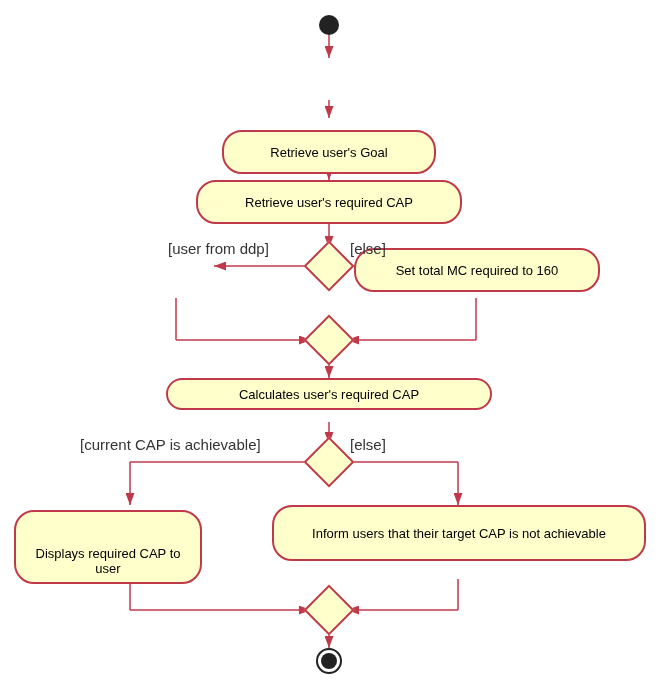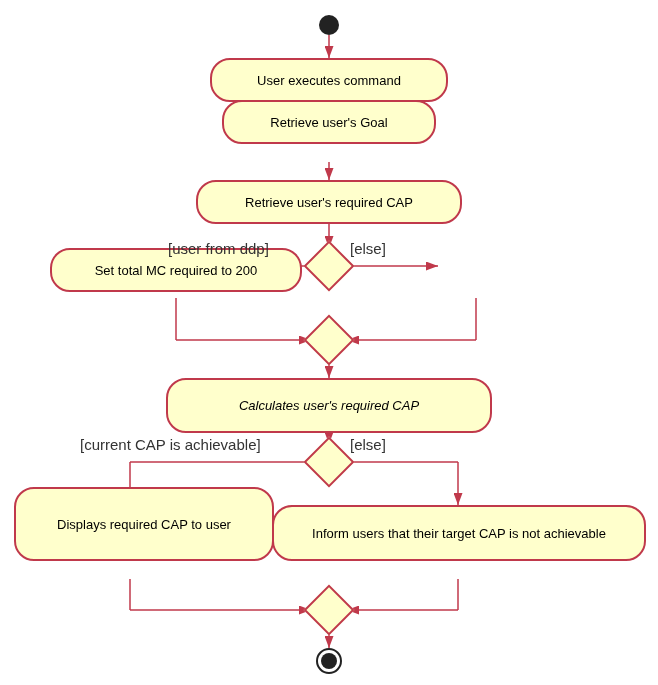--- a/index.html
+++ b/index.html
@@ -117,48 +117,45 @@
     <line x1="130" y1="610" x2="311" y2="610" stroke="#c0394b" stroke-width="1.5" marker-end="url(#arrowhead)"></line>
 
     <line x1="458" y1="579" x2="458" y2="610" stroke="#c0394b" stroke-width="1.5"></line>
     <line x1="458" y1="610" x2="347" y2="610" stroke="#c0394b" stroke-width="1.5" marker-end="url(#arrowhead)"></line>
 
     <line x1="329" y1="628" x2="329" y2="648" stroke="#c0394b" stroke-width="1.5" marker-end="url(#arrowhead)"></line>
   </svg>
 
   <div class="circle-start" style="left: 319px; top: 15px;"></div>
 
-  <div class="node-box" style="left: 210px; top: 58px; width: 238px; height: 44px;">
-    <span>User executes command</span>
-  </div>
 
-  <div class="node-box" style="left: 222px; top: 100px; width: 214px; height: 44px;">
+  <div class="node-box" style="left: 222px; top: 130px; width: 214px; height: 44px;">
     <span>Retrieve user's Goal</span>
   </div>
 
   <div class="node-box" style="left: 196px; top: 180px; width: 266px; height: 44px;">
     <span>Retrieve user's required CAP</span>
   </div>
 
   <div class="diamond" style="left: 311px; top: 248px;"></div>
 
-  <div class="node-box" style="left: 50px; top: 248px; width: 252px; height: 44px;">
-    <span>Set total MC required to 200</span>
+
+  <div class="node-box" style="left: 354px; top: 248px; width: 246px; height: 44px;">
+    <span>Set total MC required to 160</span>
   </div>
-
 
   <div class="diamond" style="left: 311px; top: 322px;"></div>
 
-  <div class="node-box" style="left: 166px; top: 378px; width: 326px; height: 55px; font-style: italic;">
+  <div class="node-box" style="left: 166px; top: 378px; width: 326px; height: 32px;">
     <span>Calculates user's required CAP</span>
   </div>
 
   <div class="diamond" style="left: 311px; top: 444px;"></div>
 
-  <div class="node-box" style="left: 14px; top: 487px; width: 260px; height: 74px;">
+  <div class="node-box" style="left: 14px; top: 510px; width: 188px; height: 74px; align-items: flex-end;">
     <span>Displays required CAP to user</span>
   </div>
 
   <div class="node-box" style="left: 272px; top: 505px; width: 374px; height: 56px;">
     <span>Inform users that their target CAP is not achievable</span>
   </div>
 
   <div class="diamond" style="left: 311px; top: 592px;"></div>
 
   <div class="circle-end-outer" style="left: 316px; top: 648px;">

